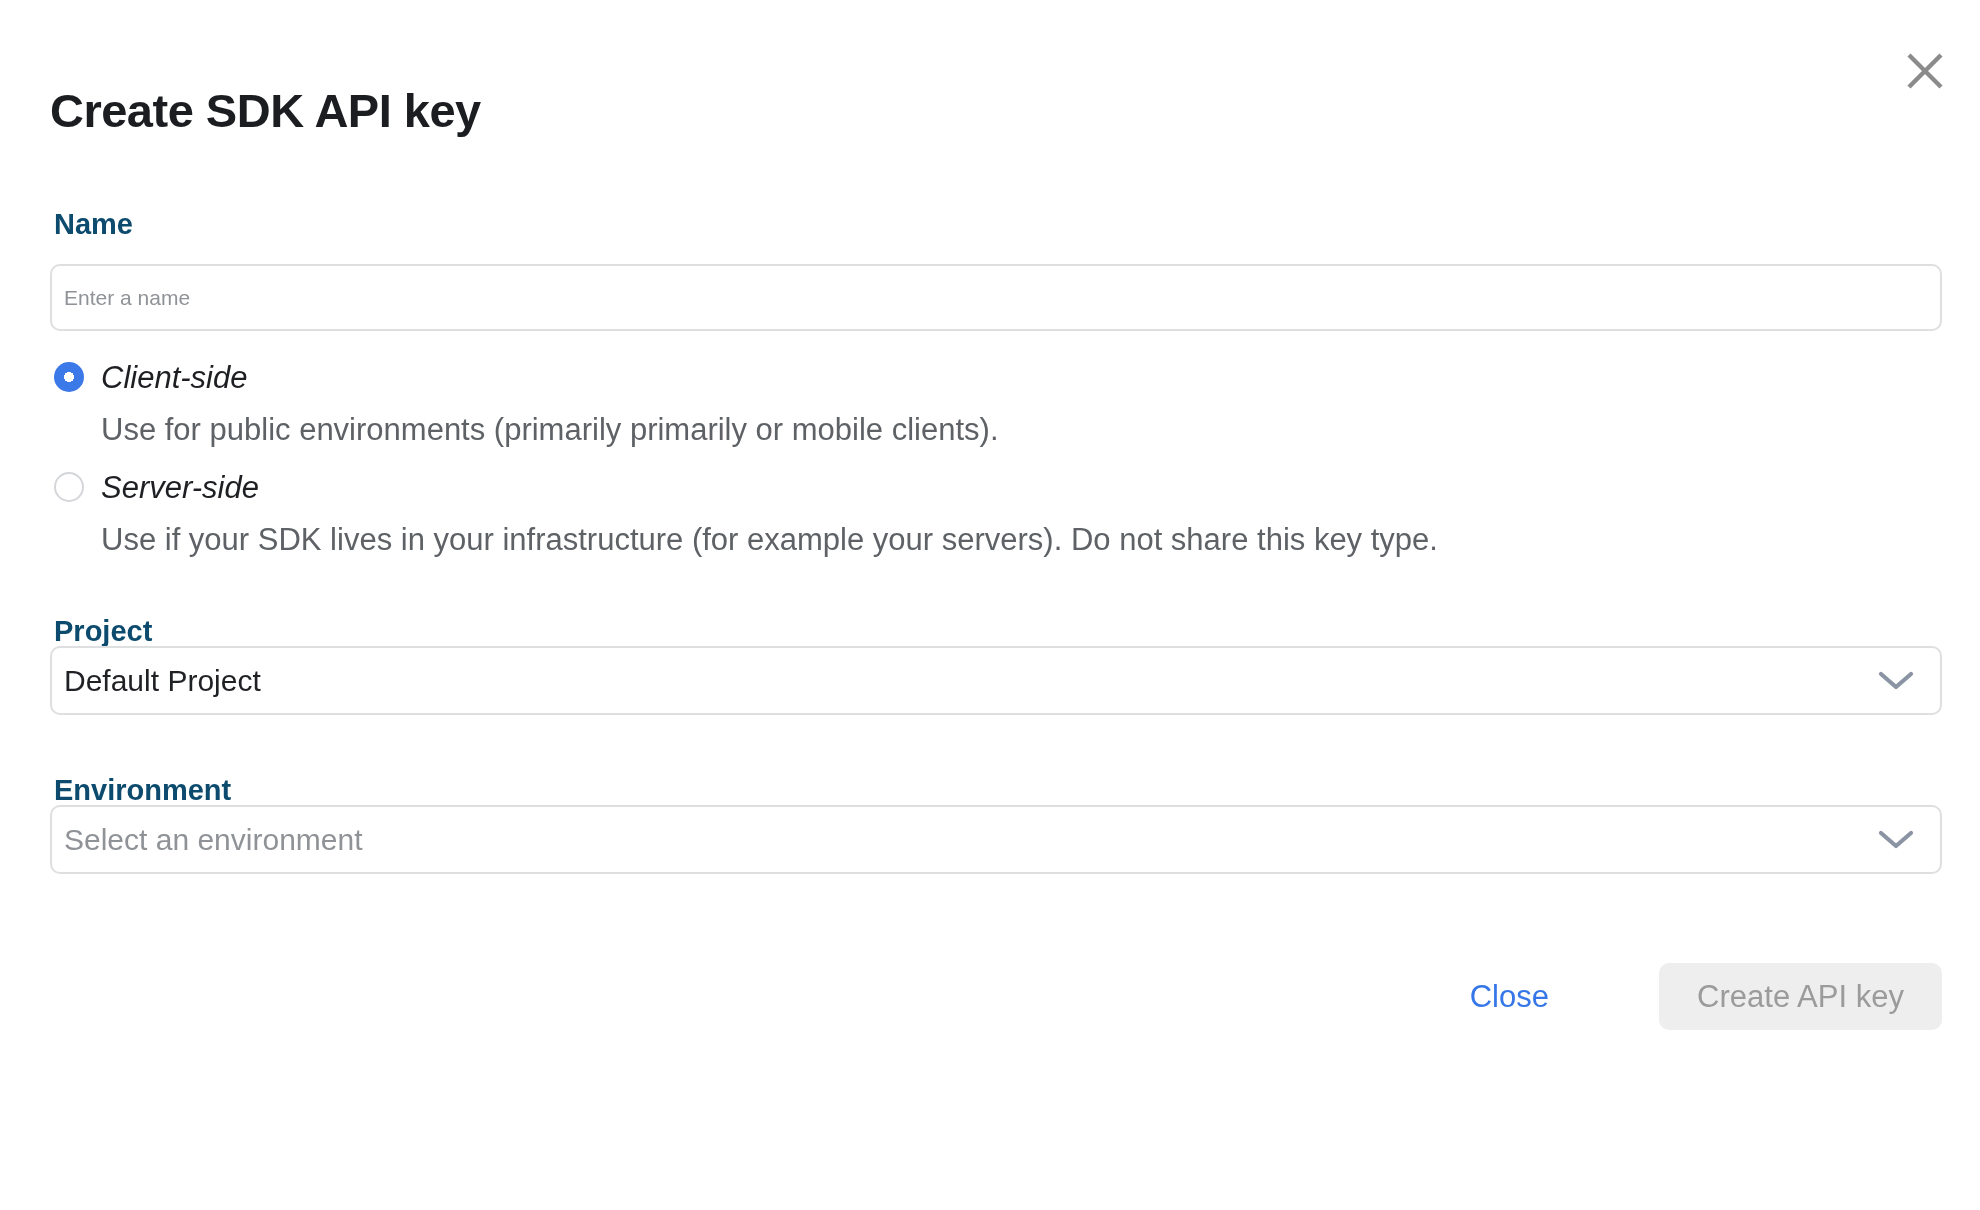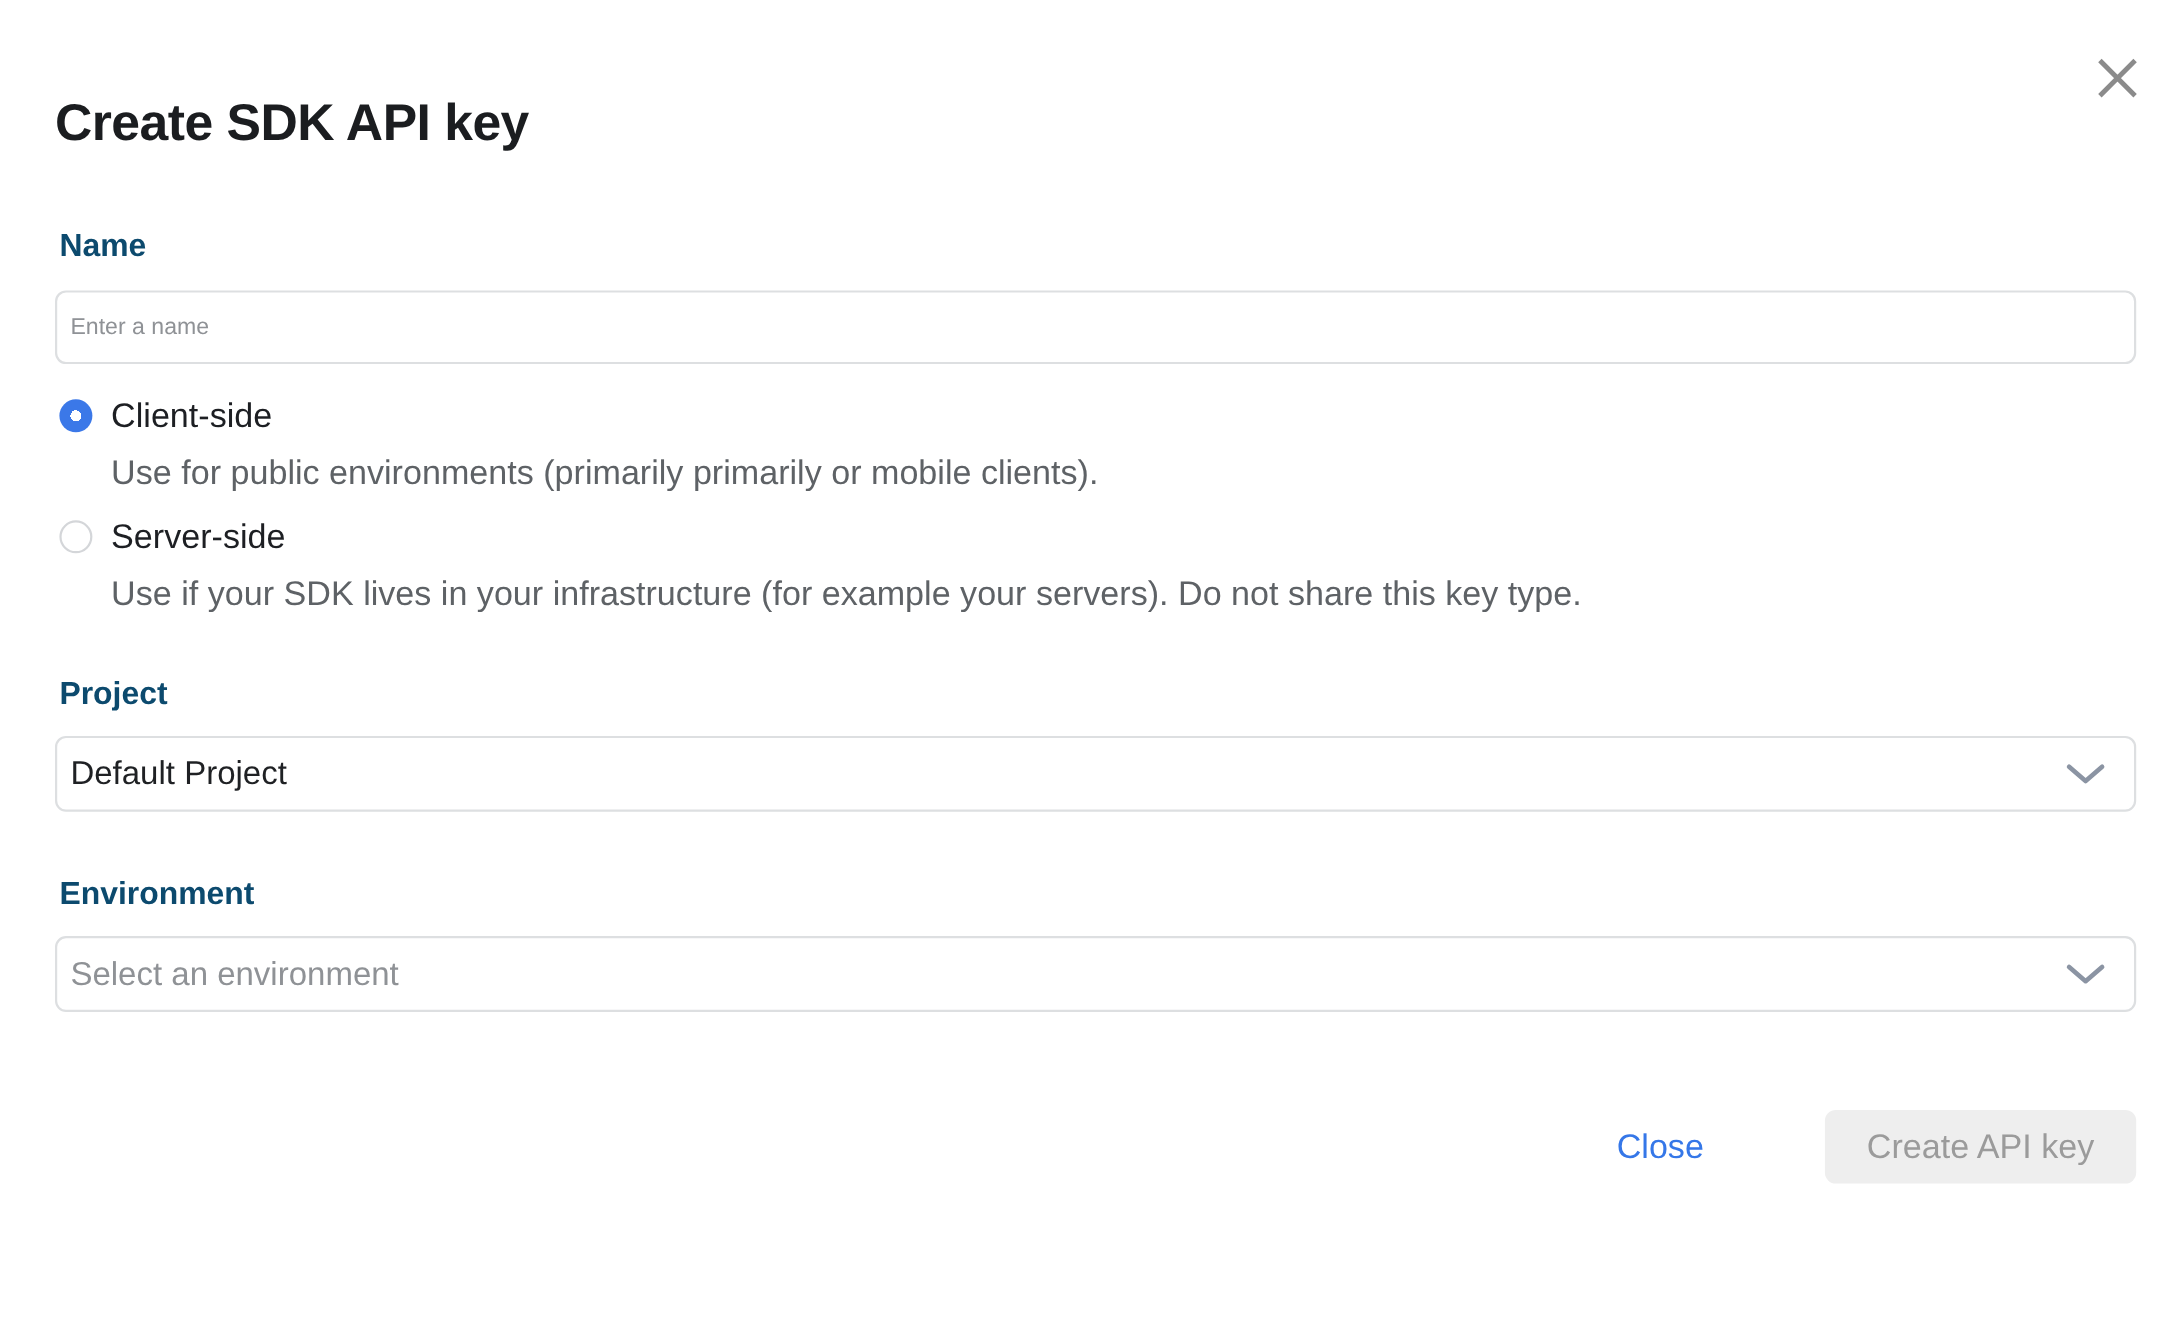--- a/index.html
+++ b/index.html
@@ -64,23 +64,23 @@
     font-family: "Liberation Sans", "DejaVu Sans", sans-serif;
     font-size: 21px;
     color: #1f2124;
     outline: none;
     background: #ffffff;
   }
   .text-input::placeholder { color: #8f9296; opacity: 1; }
 
   .radio-row {
     display: flex;
-    align-items: center;
     margin-top: 31px;
     cursor: pointer;
+    font-style: italic;
   }
   .radio-row.second { margin-top: 27px; }
   .radio-dot {
     box-sizing: border-box;
     width: 30px;
     height: 30px;
     margin-left: 4px;
     border-radius: 50%;
     border: 2px solid #d4d6d9;
     background: #ffffff;
@@ -102,21 +102,20 @@
     font-size: 31px;
     color: #5e6266;
     line-height: 1;
   }
 
   .select-box {
     box-sizing: border-box;
     position: relative;
     width: 100%;
     height: 69px;
-    margin-top: 23px;
     border: 2px solid #dddfe1;
     border-radius: 10px;
     background: #ffffff;
     display: flex;
     align-items: center;
     padding: 0 70px 0 12px;
     font-size: 30px;
     cursor: pointer;
   }
   .select-value { color: #1f2124; }

